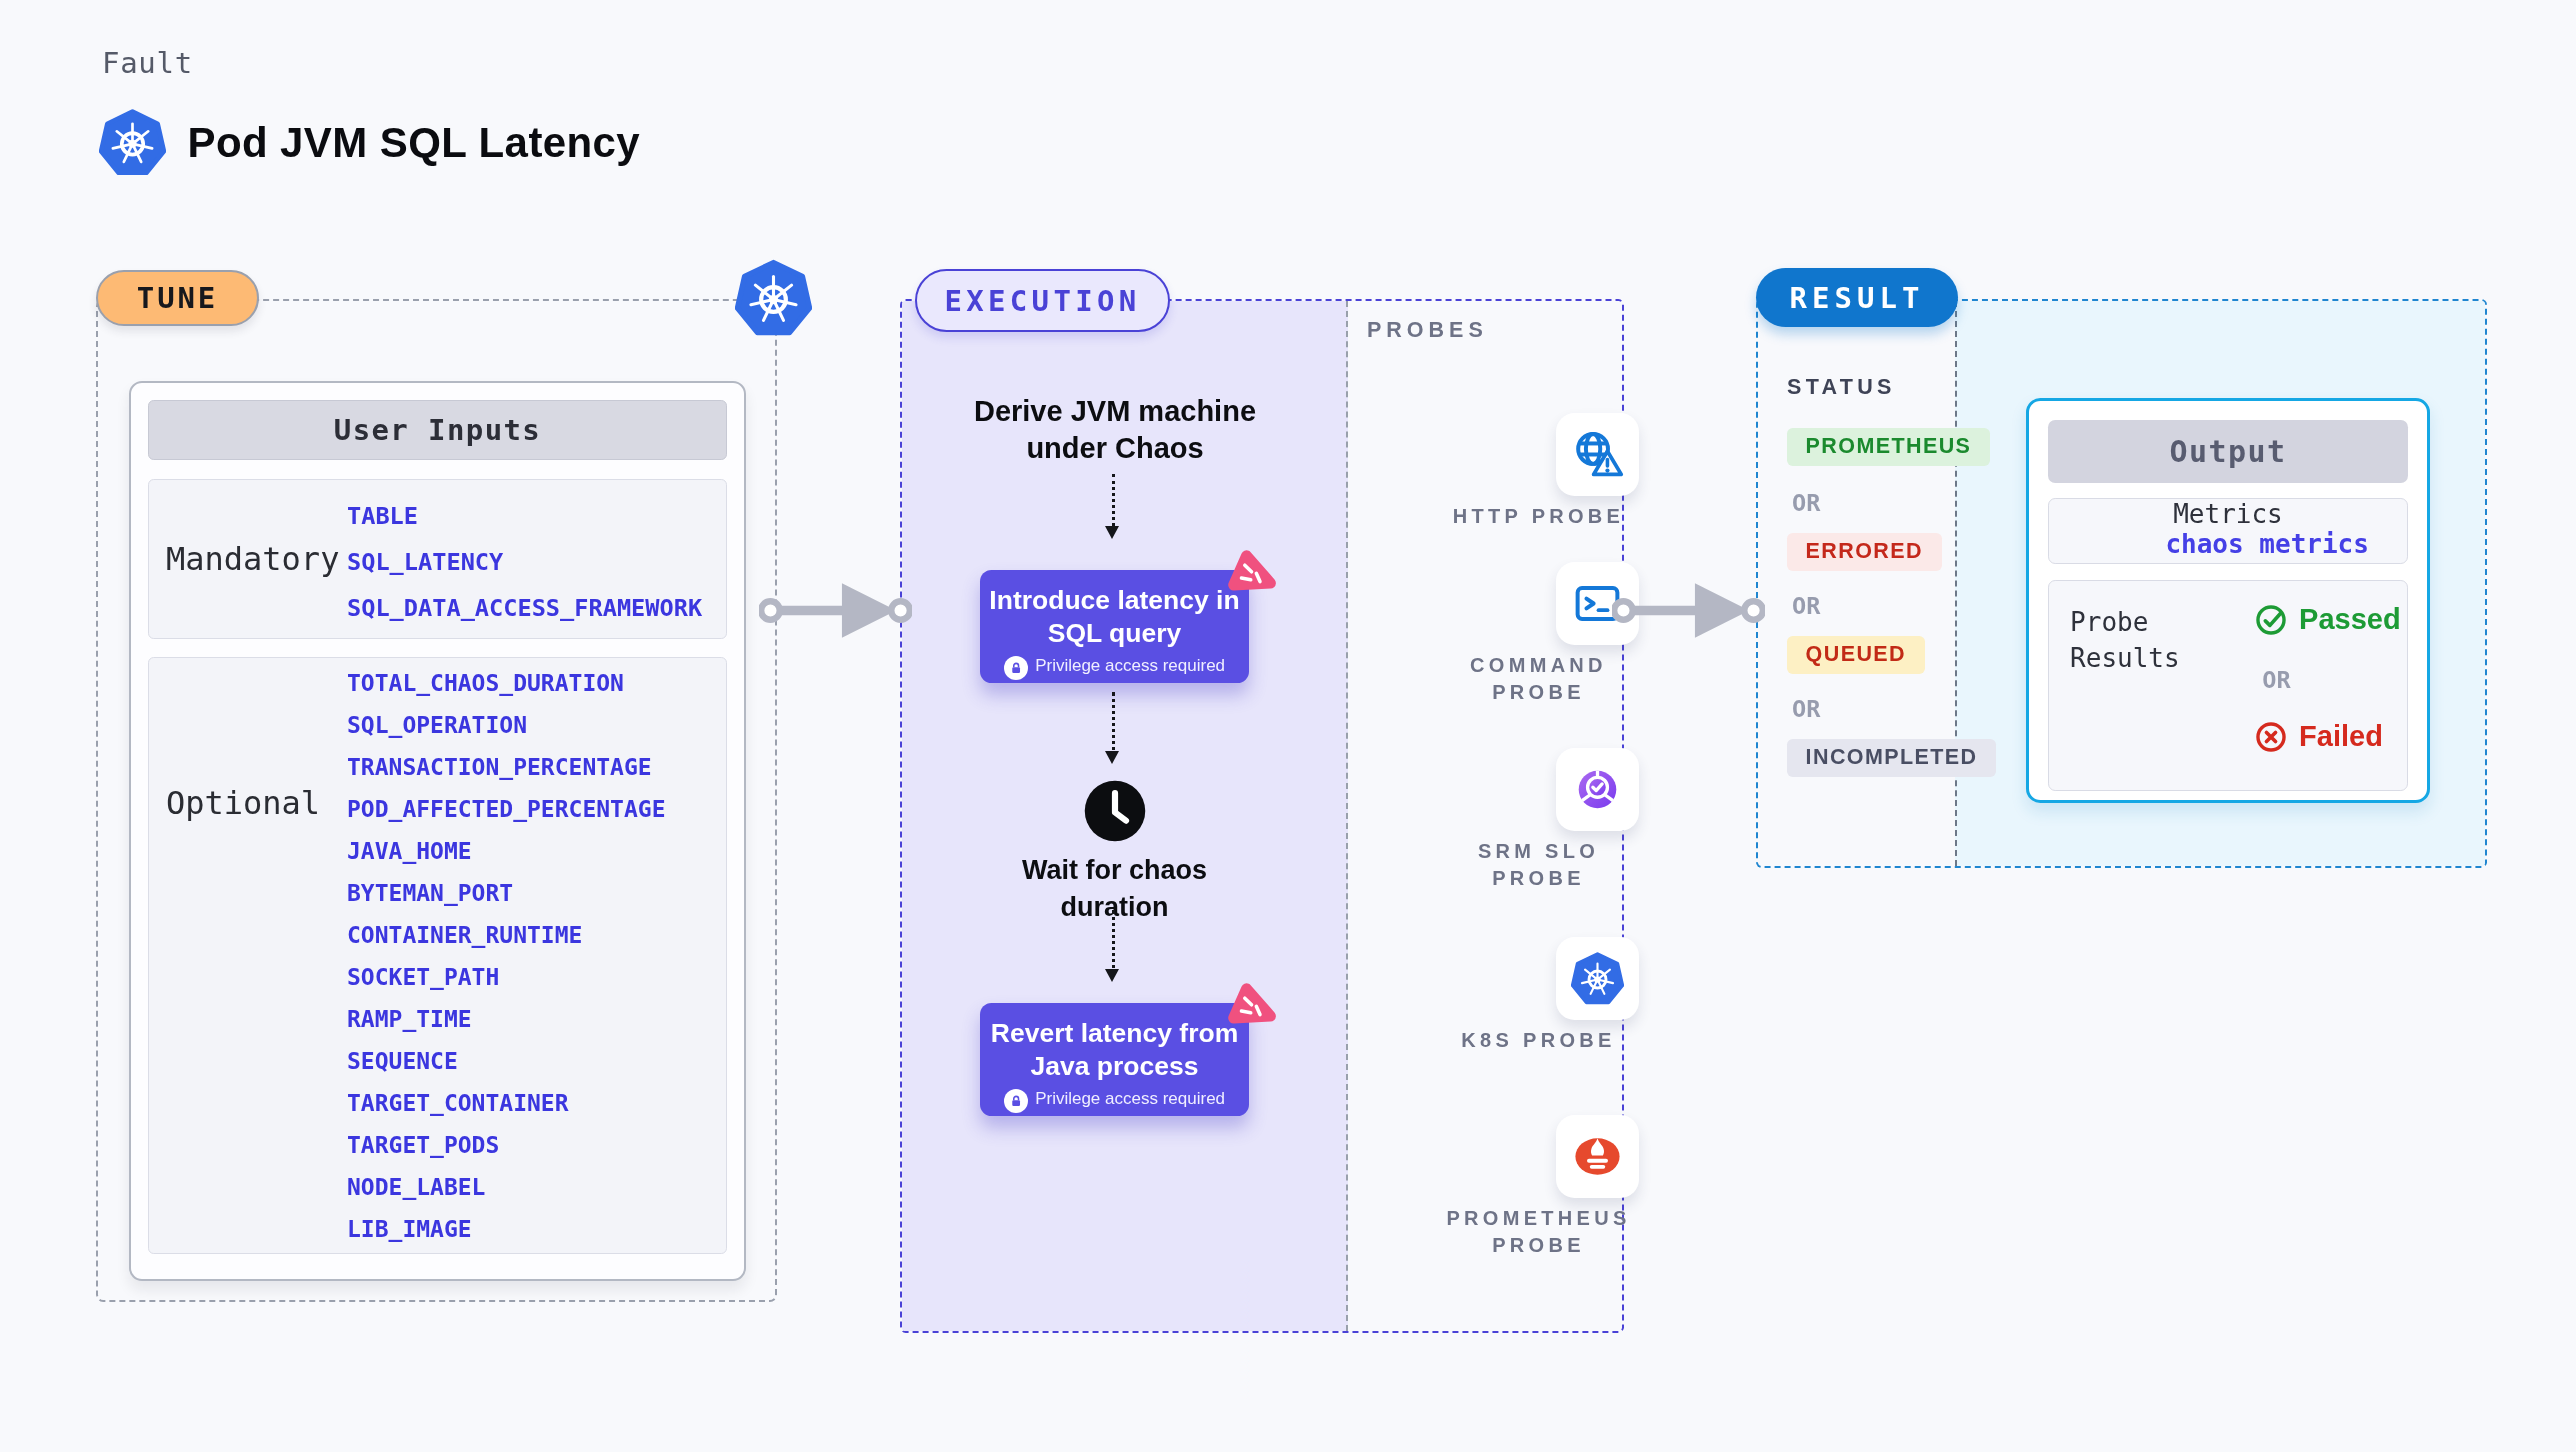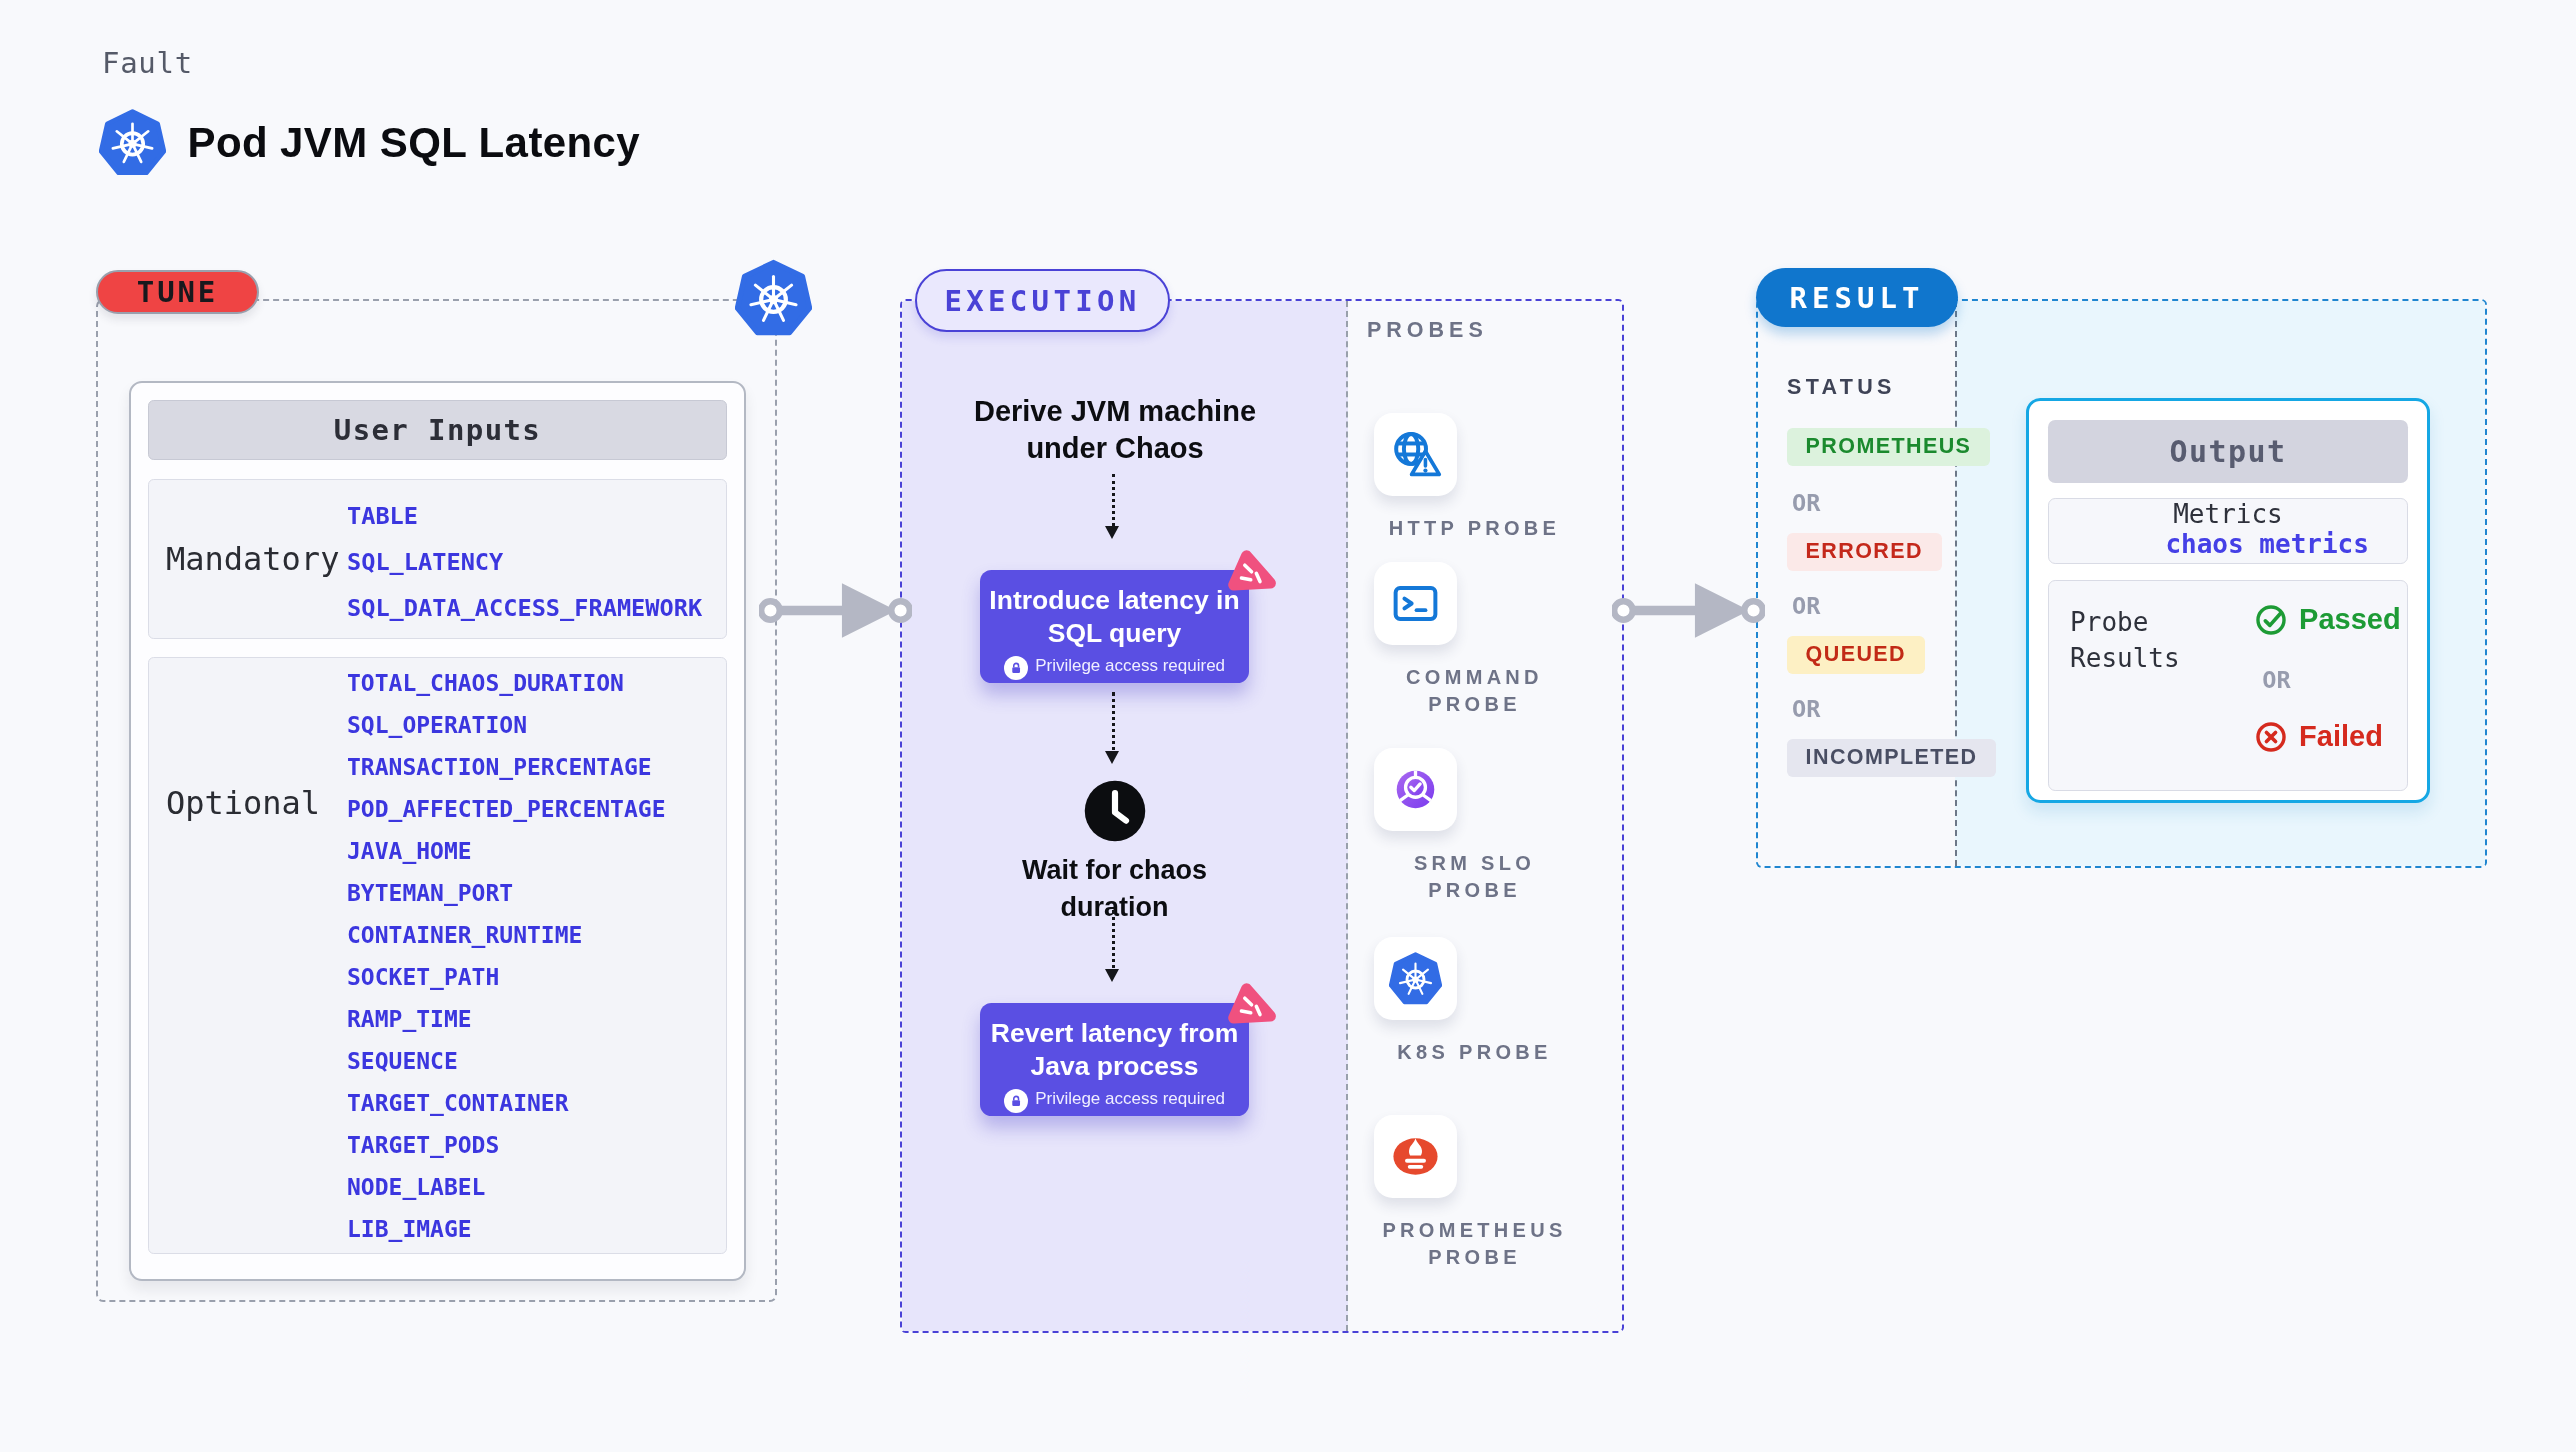--- a/index.html
+++ b/index.html
@@ -24,22 +24,22 @@
   .page-title { font-size: 42px; font-weight: 800; color: #0b0c10; letter-spacing: 0.4px; }
 
   
   .pill {
     position: absolute; z-index: 5;
     display: flex; align-items: center; justify-content: center;
     font-family: "DejaVu Sans Mono", monospace; font-weight: 800;
     border-radius: 34px;
   }
   .pill-tune {
-    left: 96px; top: 270px; width: 163px; height: 44px;
-    background: #ef4444; border: 2.1px solid #9aa0ad; color: #17181d;
+    left: 96px; top: 270px; width: 163px; height: 56px;
+    background: #fdba74; border: 2.1px solid #9aa0ad; color: #17181d;
     font-size: 29px; letter-spacing: 2.9px;
     box-shadow: 0 5.7px 8.6px rgba(40,44,60,.10);
   }
   .pill-exec {
     left: 915px; top: 269px; width: 255px; height: 63px;
     background: #eae8fd; border: 2.9px solid #4a42d6; color: #4a42d6;
     font-size: 29px; letter-spacing: 4.3px;
     box-shadow: 0 5.7px 10px rgba(74,66,214,.16);
   }
   .pill-result {
@@ -157,21 +157,21 @@
 
   .clock-wrap { position: absolute; left: 1082px; top: 778px; width: 66px; height: 66px; z-index: 3; }
 
   
   .probes-title {
     position: absolute; left: 1367px; top: 318px; z-index: 3;
     font-size: 21.5px; font-weight: 700; letter-spacing: 5px; color: #6e7387;
   }
   .probe {
     position: absolute; left: 1374px; width: 265px; z-index: 3;
-    display: flex; flex-direction: column; align-items: flex-start; gap: 19px;
+    display: flex; flex-direction: column; align-items: flex-end; gap: 7px;
   }
   .probe-http { top: 413px; } .probe-cmd { top: 562px; } .probe-srm { top: 748px; }
   .probe-k8s { top: 937px; } .probe-prom { top: 1115px; }
   .probe-card {
     width: 83px; height: 83px; background: #fff; border-radius: 18.6px;
     box-shadow: 0 7.2px 13px rgba(40,50,90,.12);
     display: flex; align-items: center; justify-content: center;
   }
   .probe-card svg { width: 53px; height: 53px; }
   .probe-label {

